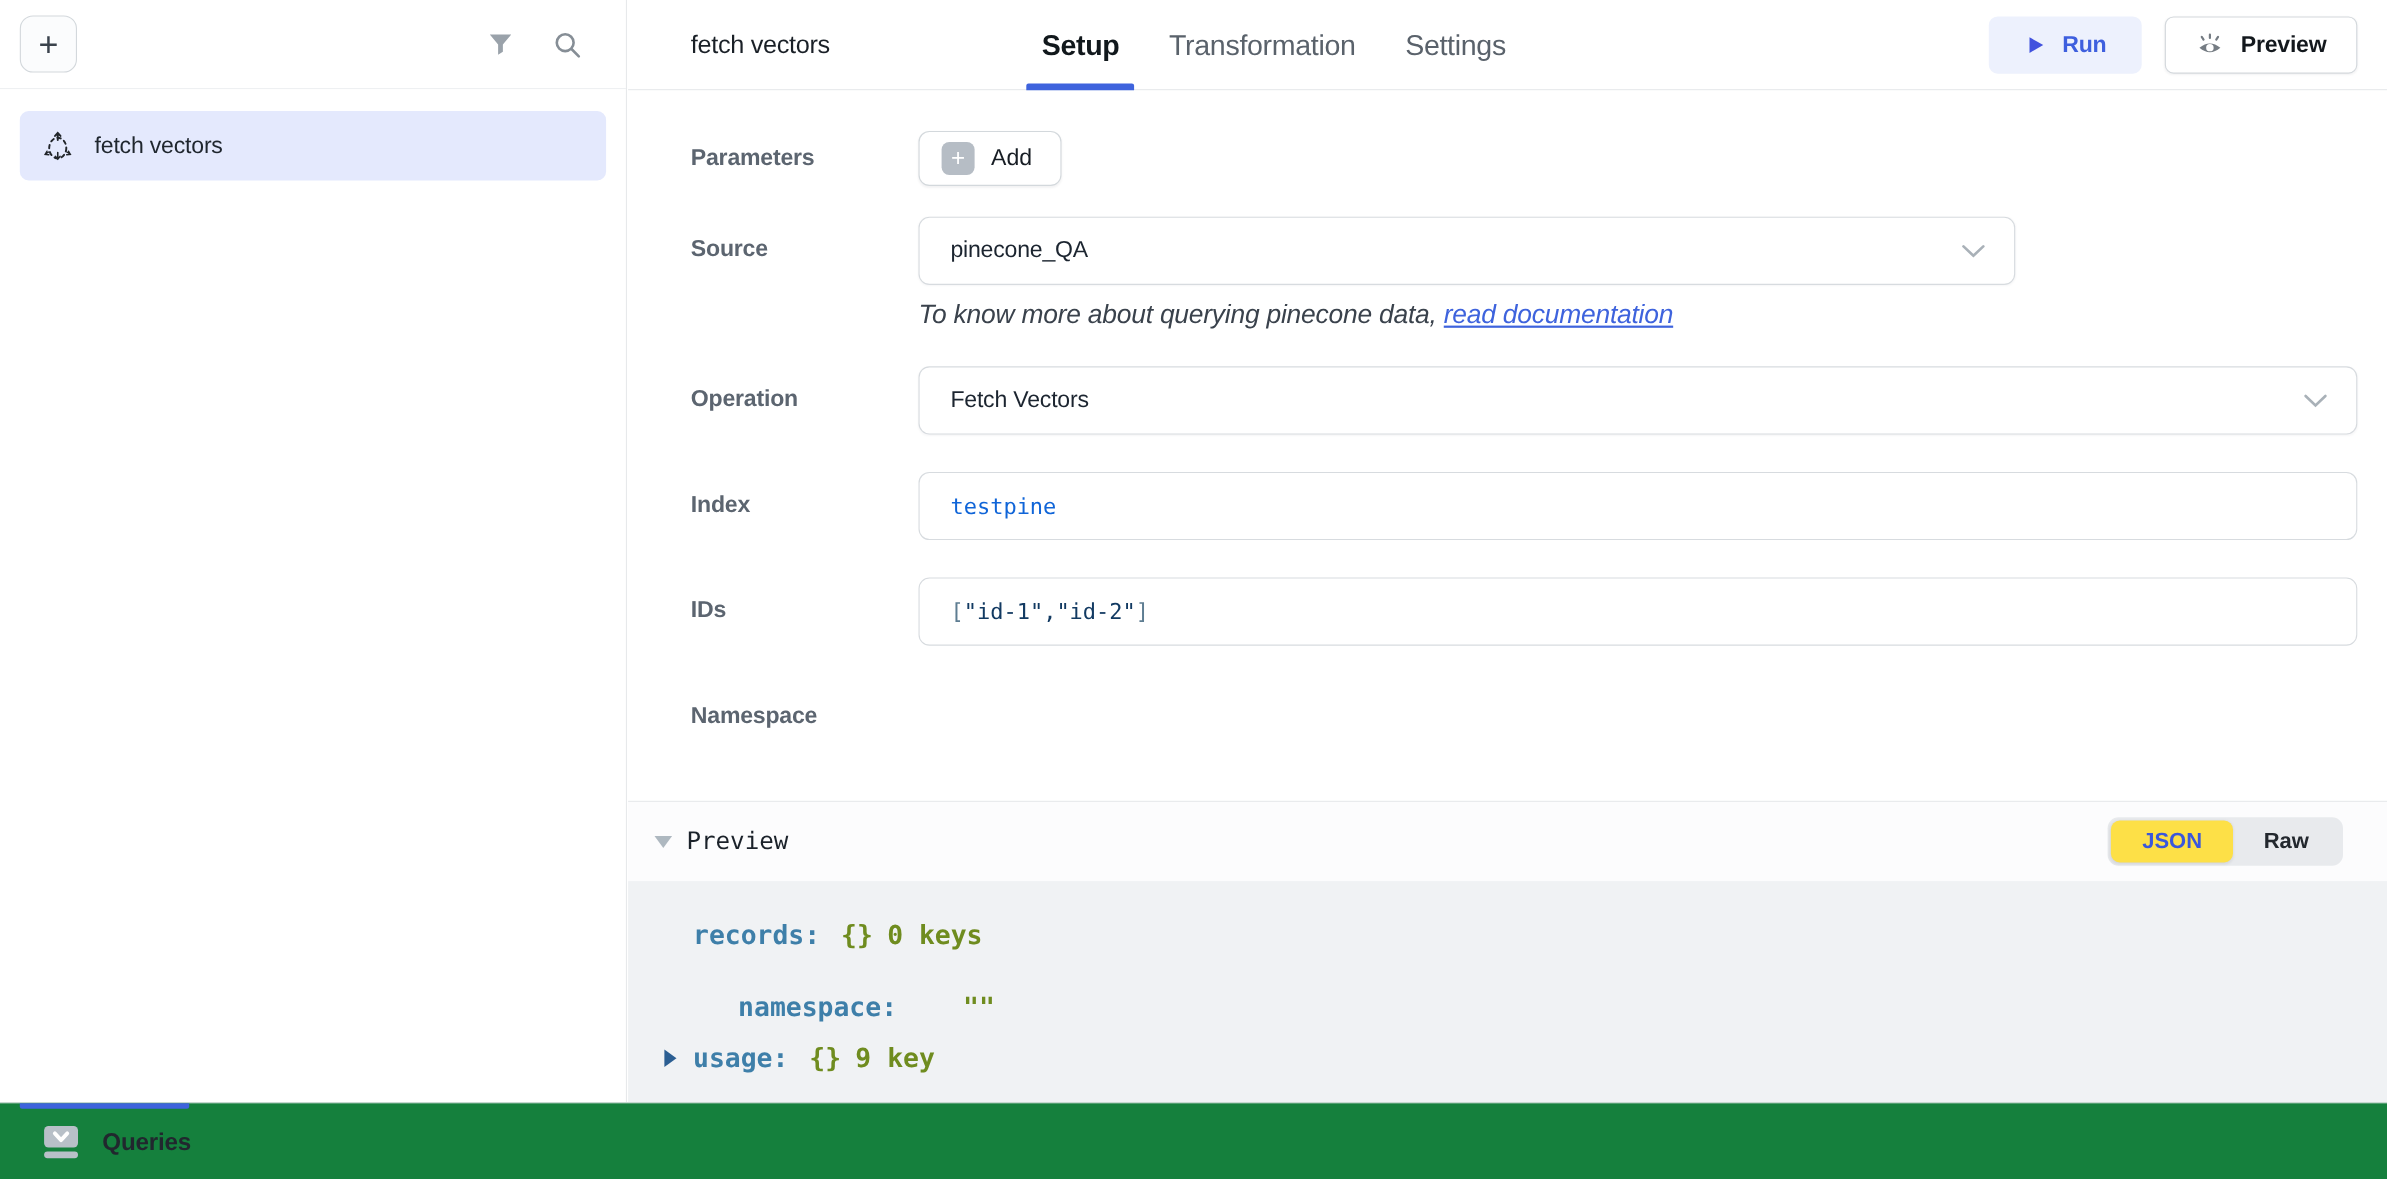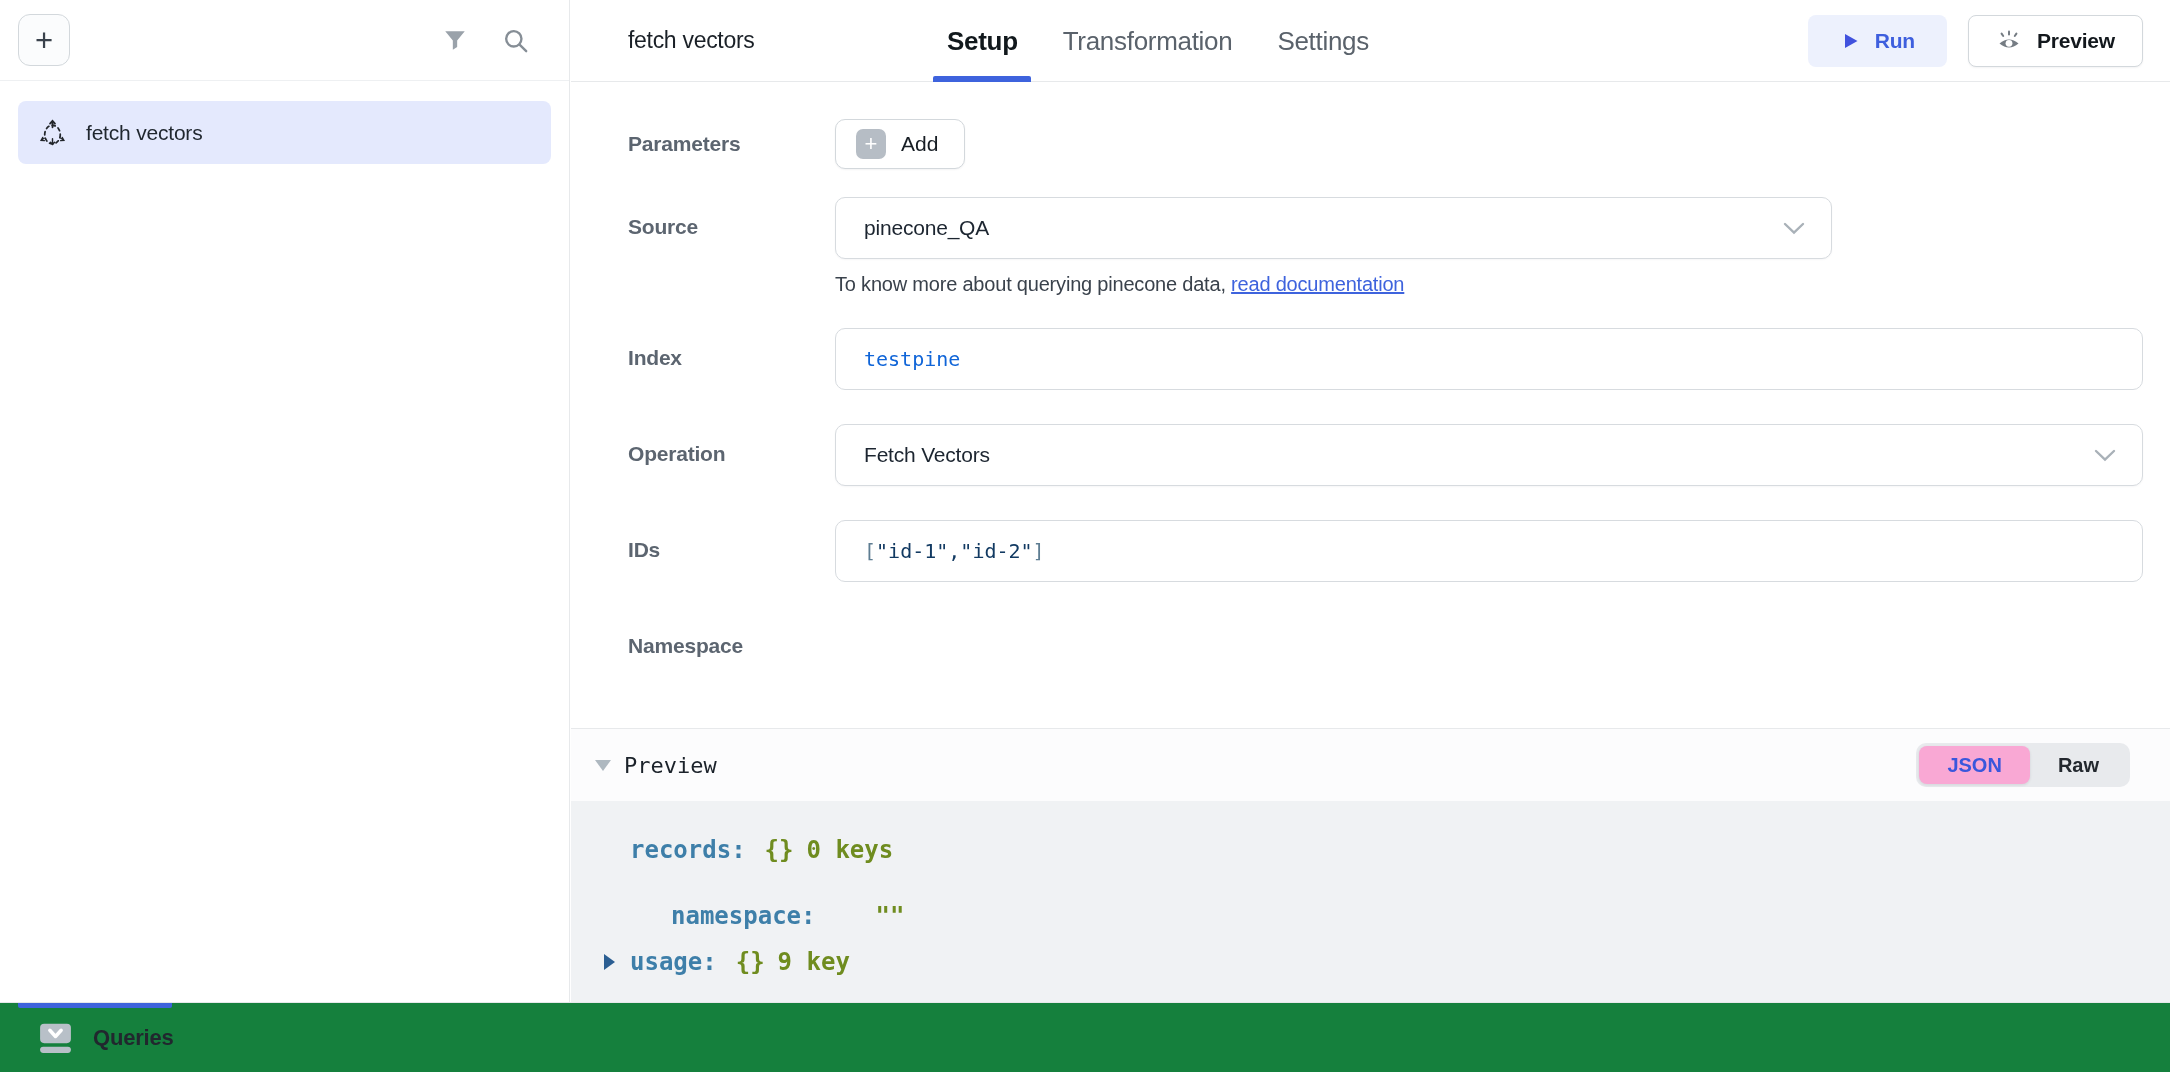--- a/index.html
+++ b/index.html
@@ -52,21 +52,21 @@
     box-shadow:0 1px 2px rgba(16,24,40,.05); font-family:inherit; }
   .add-plus { width:30px; height:30px; background:#B6BDC5; border-radius:7px; color:#fff;
     font-size:22px; line-height:1; display:flex; align-items:center; justify-content:center; }
   .add-label { font-size:21px; color:#171D24; font-weight:500; }
   .select { height:62px; background:#fff; border:1px solid #D7DBDF; border-radius:10px;
     display:flex; align-items:center; padding:0 26px 0 28px; cursor:pointer;
     box-shadow:0 1px 2px rgba(16,24,40,.04); }
   .select-value { font-size:21px; color:#1C2530; letter-spacing:-0.2px; }
   .select .chev { margin-left:auto; }
   .select.source-select { width:997px; }
-  .helper { margin-top:14px; font-size:20px; color:#3A424C; letter-spacing:-0.2px; }
+  .helper { margin-top:14px; font-size:24px; color:#3A424C; letter-spacing:-0.2px;font-style:italic; }
   .helper a { color:#3E63DD; text-decoration:underline; cursor:pointer; font-weight:500; }
   .code-field { height:62px; background:#fff; border:1px solid #D7DBDF; border-radius:10px;
     display:flex; align-items:center; padding:0 28px; cursor:text;
     font-family:"DejaVu Sans Mono", monospace; font-size:20px; }
   .code-blue { color:#1065D8; font-weight:500; }
   .code-bracket { color:#5E7D92; font-weight:500; }
   .code-navy { color:#123A62; font-weight:500; }
   .ns-input { width:100%; height:60px; border:none; outline:none; background:transparent;
     font-family:"DejaVu Sans Mono", monospace; font-size:20px; color:#123A62; }
   .ns-input::placeholder { color:#949CA4; font-weight:400; }
@@ -77,21 +77,21 @@
     background:#FCFCFD; border-top:1px solid #E7E9EB; display:flex; align-items:center;
     padding:0 40px 0 24px; }
   .tri-down { width:0; height:0; border-left:8px solid transparent; border-right:8px solid transparent;
     border-top:11px solid #AEB8C0; cursor:pointer; }
   .preview-title { margin-left:13px; font-family:"DejaVu Sans Mono", monospace;
     font-size:22px; color:#1B222A; font-weight:500; }
   .toggle { margin-left:auto; background:#E8EAED; border-radius:10px; padding:3px;
     display:flex; align-items:stretch; height:44px; }
   .toggle-seg { display:flex; align-items:center; padding:0 28px; font-size:20px;
     cursor:pointer; border-radius:8px; }
-  .toggle-seg.active { background:#f9a8d4; color:#3A57DC; font-weight:700;
+  .toggle-seg.active { background:#fde047; color:#3A57DC; font-weight:700;
     box-shadow:0 1px 3px rgba(16,24,40,.10); }
   .toggle-seg.inactive { color:#23282E; font-weight:600; }
 
   .preview-content { position:absolute; top:801px; left:571px; width:1599px; height:201px;
     background:#F0F2F4; padding:36px 0 0 33px;
     font-family:"DejaVu Sans Mono", monospace; font-size:24px; font-weight:700; }
   .json-row { display:flex; align-items:center; height:26px; }
   .arrow-slot { width:26px; flex:none; display:flex; align-items:center; }
   .tri-right { width:0; height:0; border-top:8px solid transparent; border-bottom:8px solid transparent;
     border-left:11px solid #2B5E92; cursor:pointer; }
@@ -210,38 +210,38 @@
               </svg>
             </span>
           </div>
           <div class="helper">
             <span>To know more about querying pinecone data, </span><a>read documentation</a>
           </div>
         </div>
       </div>
 
       <div class="form-row mb34">
-        <div class="row-label">Index</div>
-        <div class="row-control">
-          <div class="code-field">
-            <span class="code-blue">testpine</span>
-          </div>
-        </div>
-      </div>
-
-      <div class="form-row mb34">
         <div class="row-label">Operation</div>
         <div class="row-control">
           <div class="select">
             <span class="select-value">Fetch Vectors</span>
             <span class="chev">
               <svg width="22" height="13" viewBox="0 0 22 13" fill="none" stroke="#A9B1B8" stroke-width="2.4" stroke-linecap="round">
                 <path d="M2 2 L11 10.5 L20 2"></path>
               </svg>
             </span>
+          </div>
+        </div>
+      </div>
+
+      <div class="form-row mb34">
+        <div class="row-label">Index</div>
+        <div class="row-control">
+          <div class="code-field">
+            <span class="code-blue">testpine</span>
           </div>
         </div>
       </div>
 
       <div class="form-row mb34">
         <div class="row-label">IDs</div>
         <div class="row-control">
           <div class="code-field">
             <span class="code-bracket">[</span>
               <span class="code-navy">"id-1"</span>

